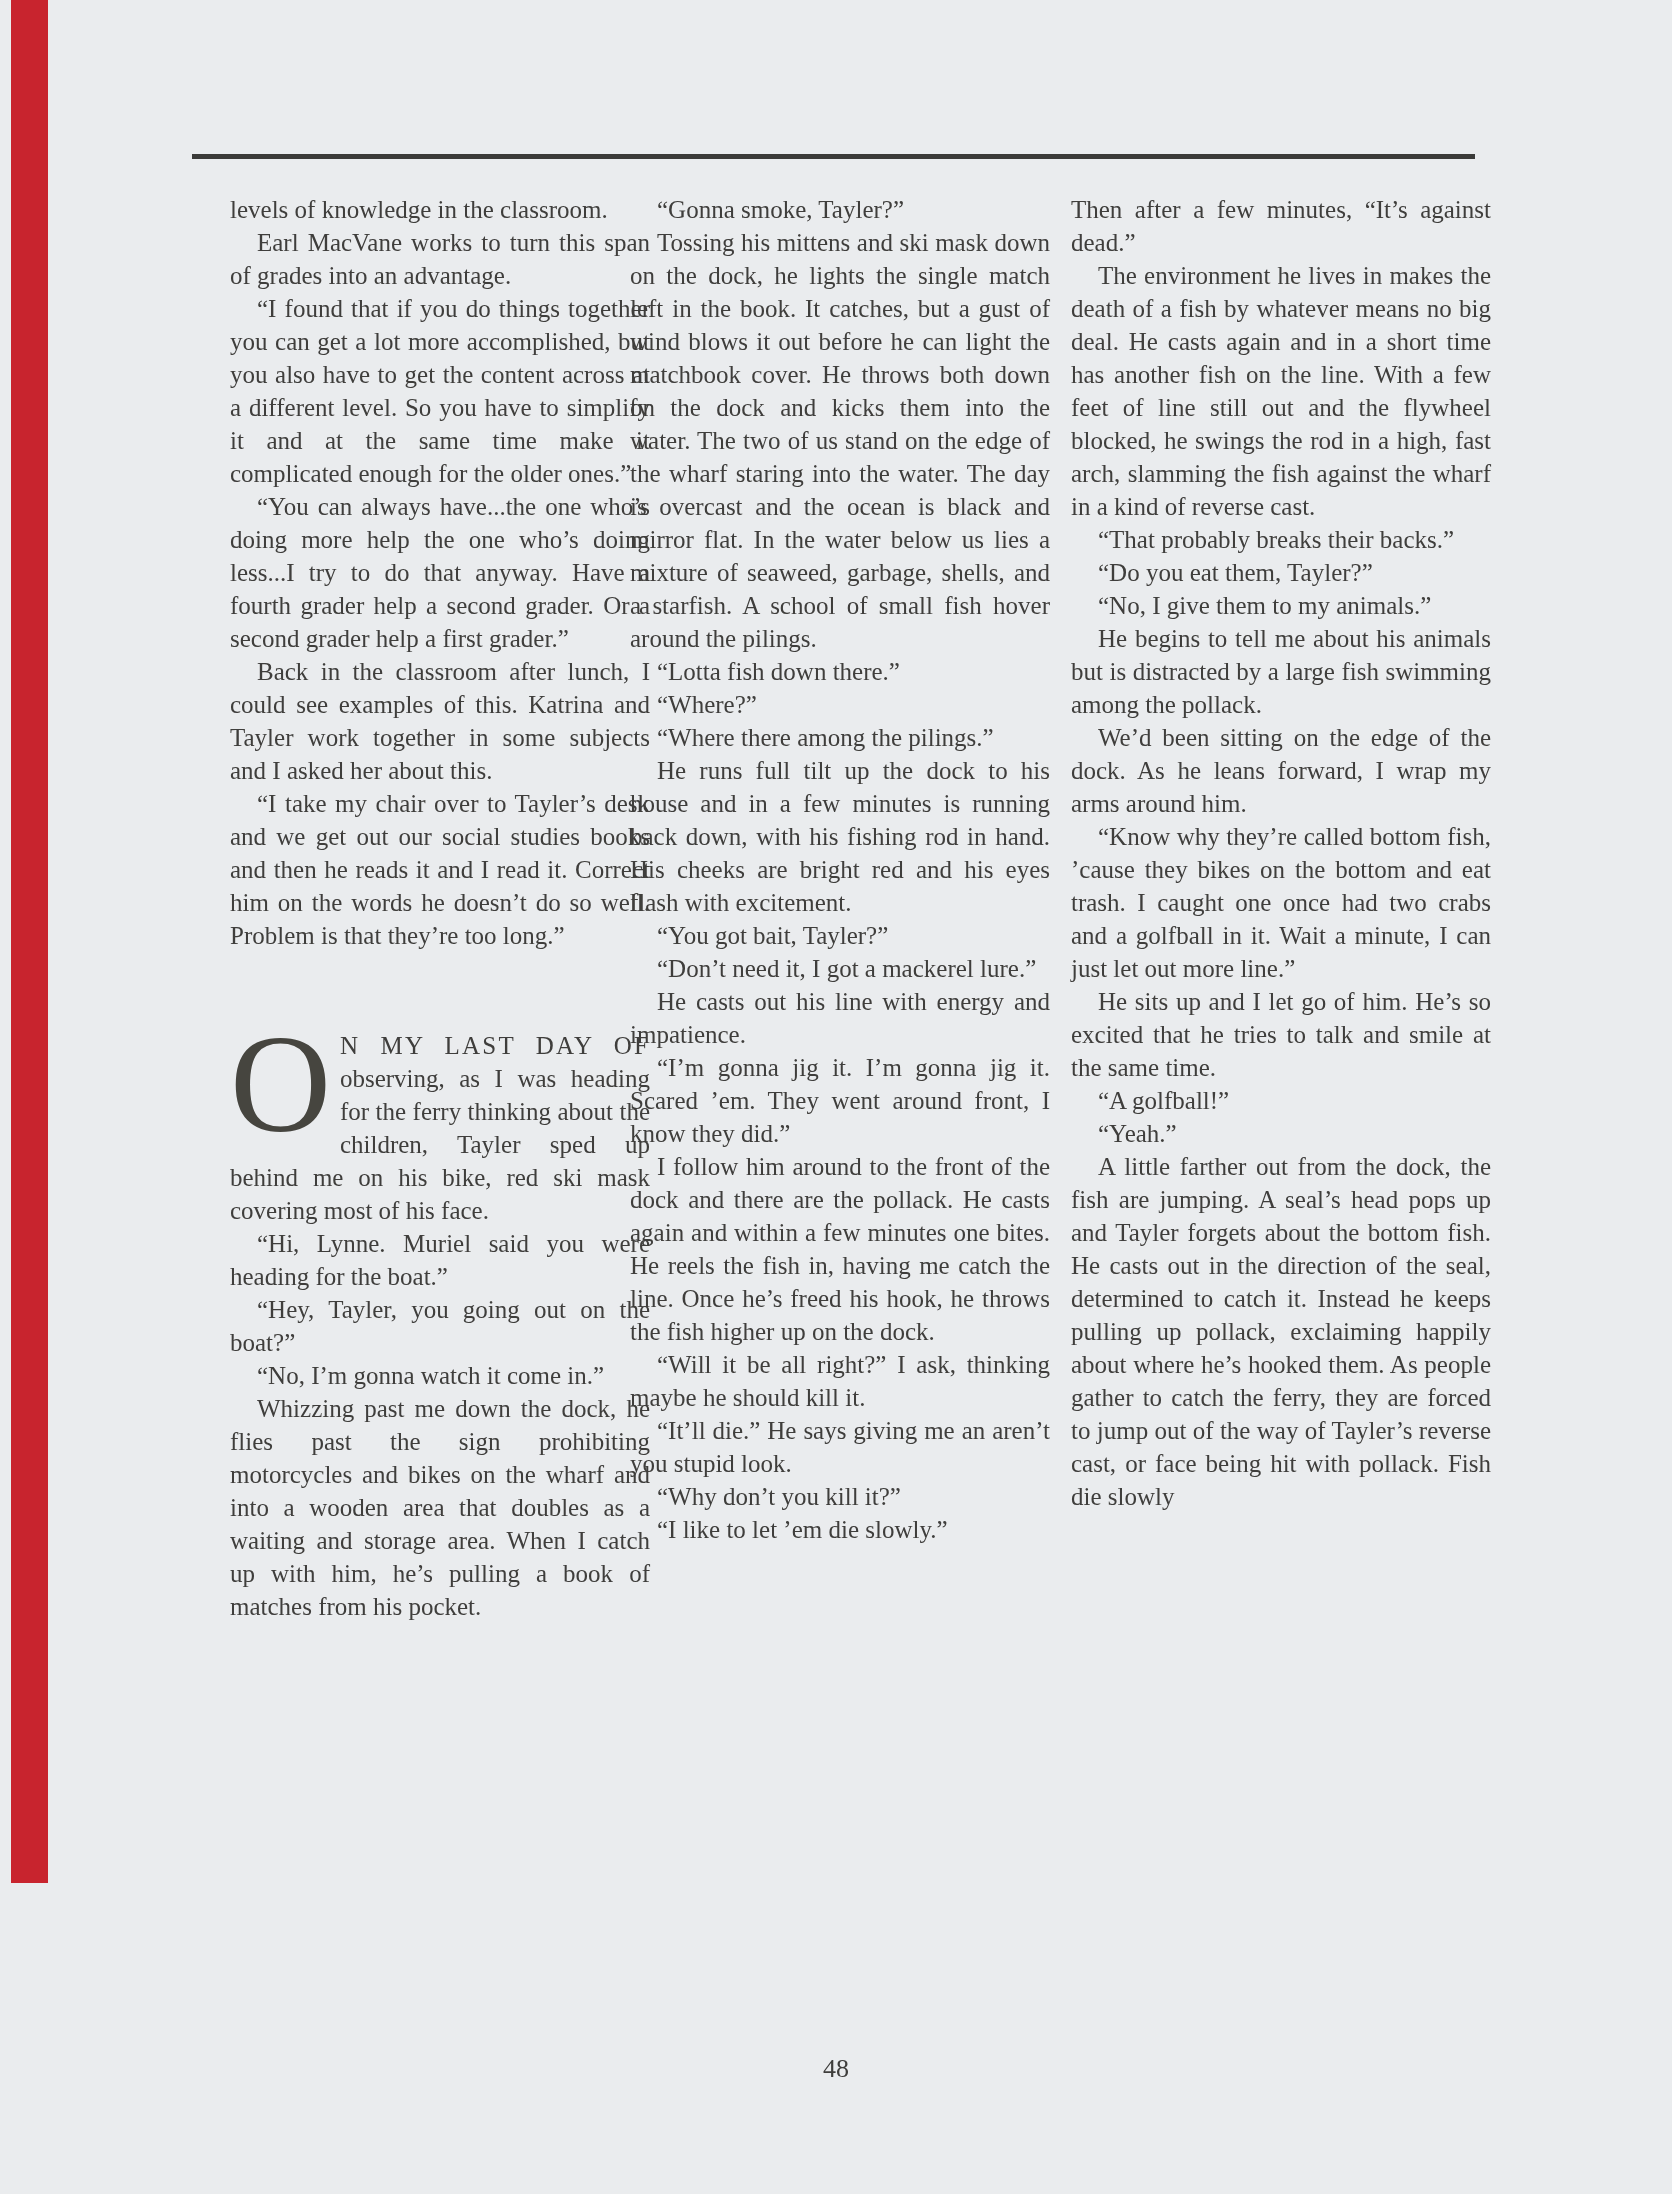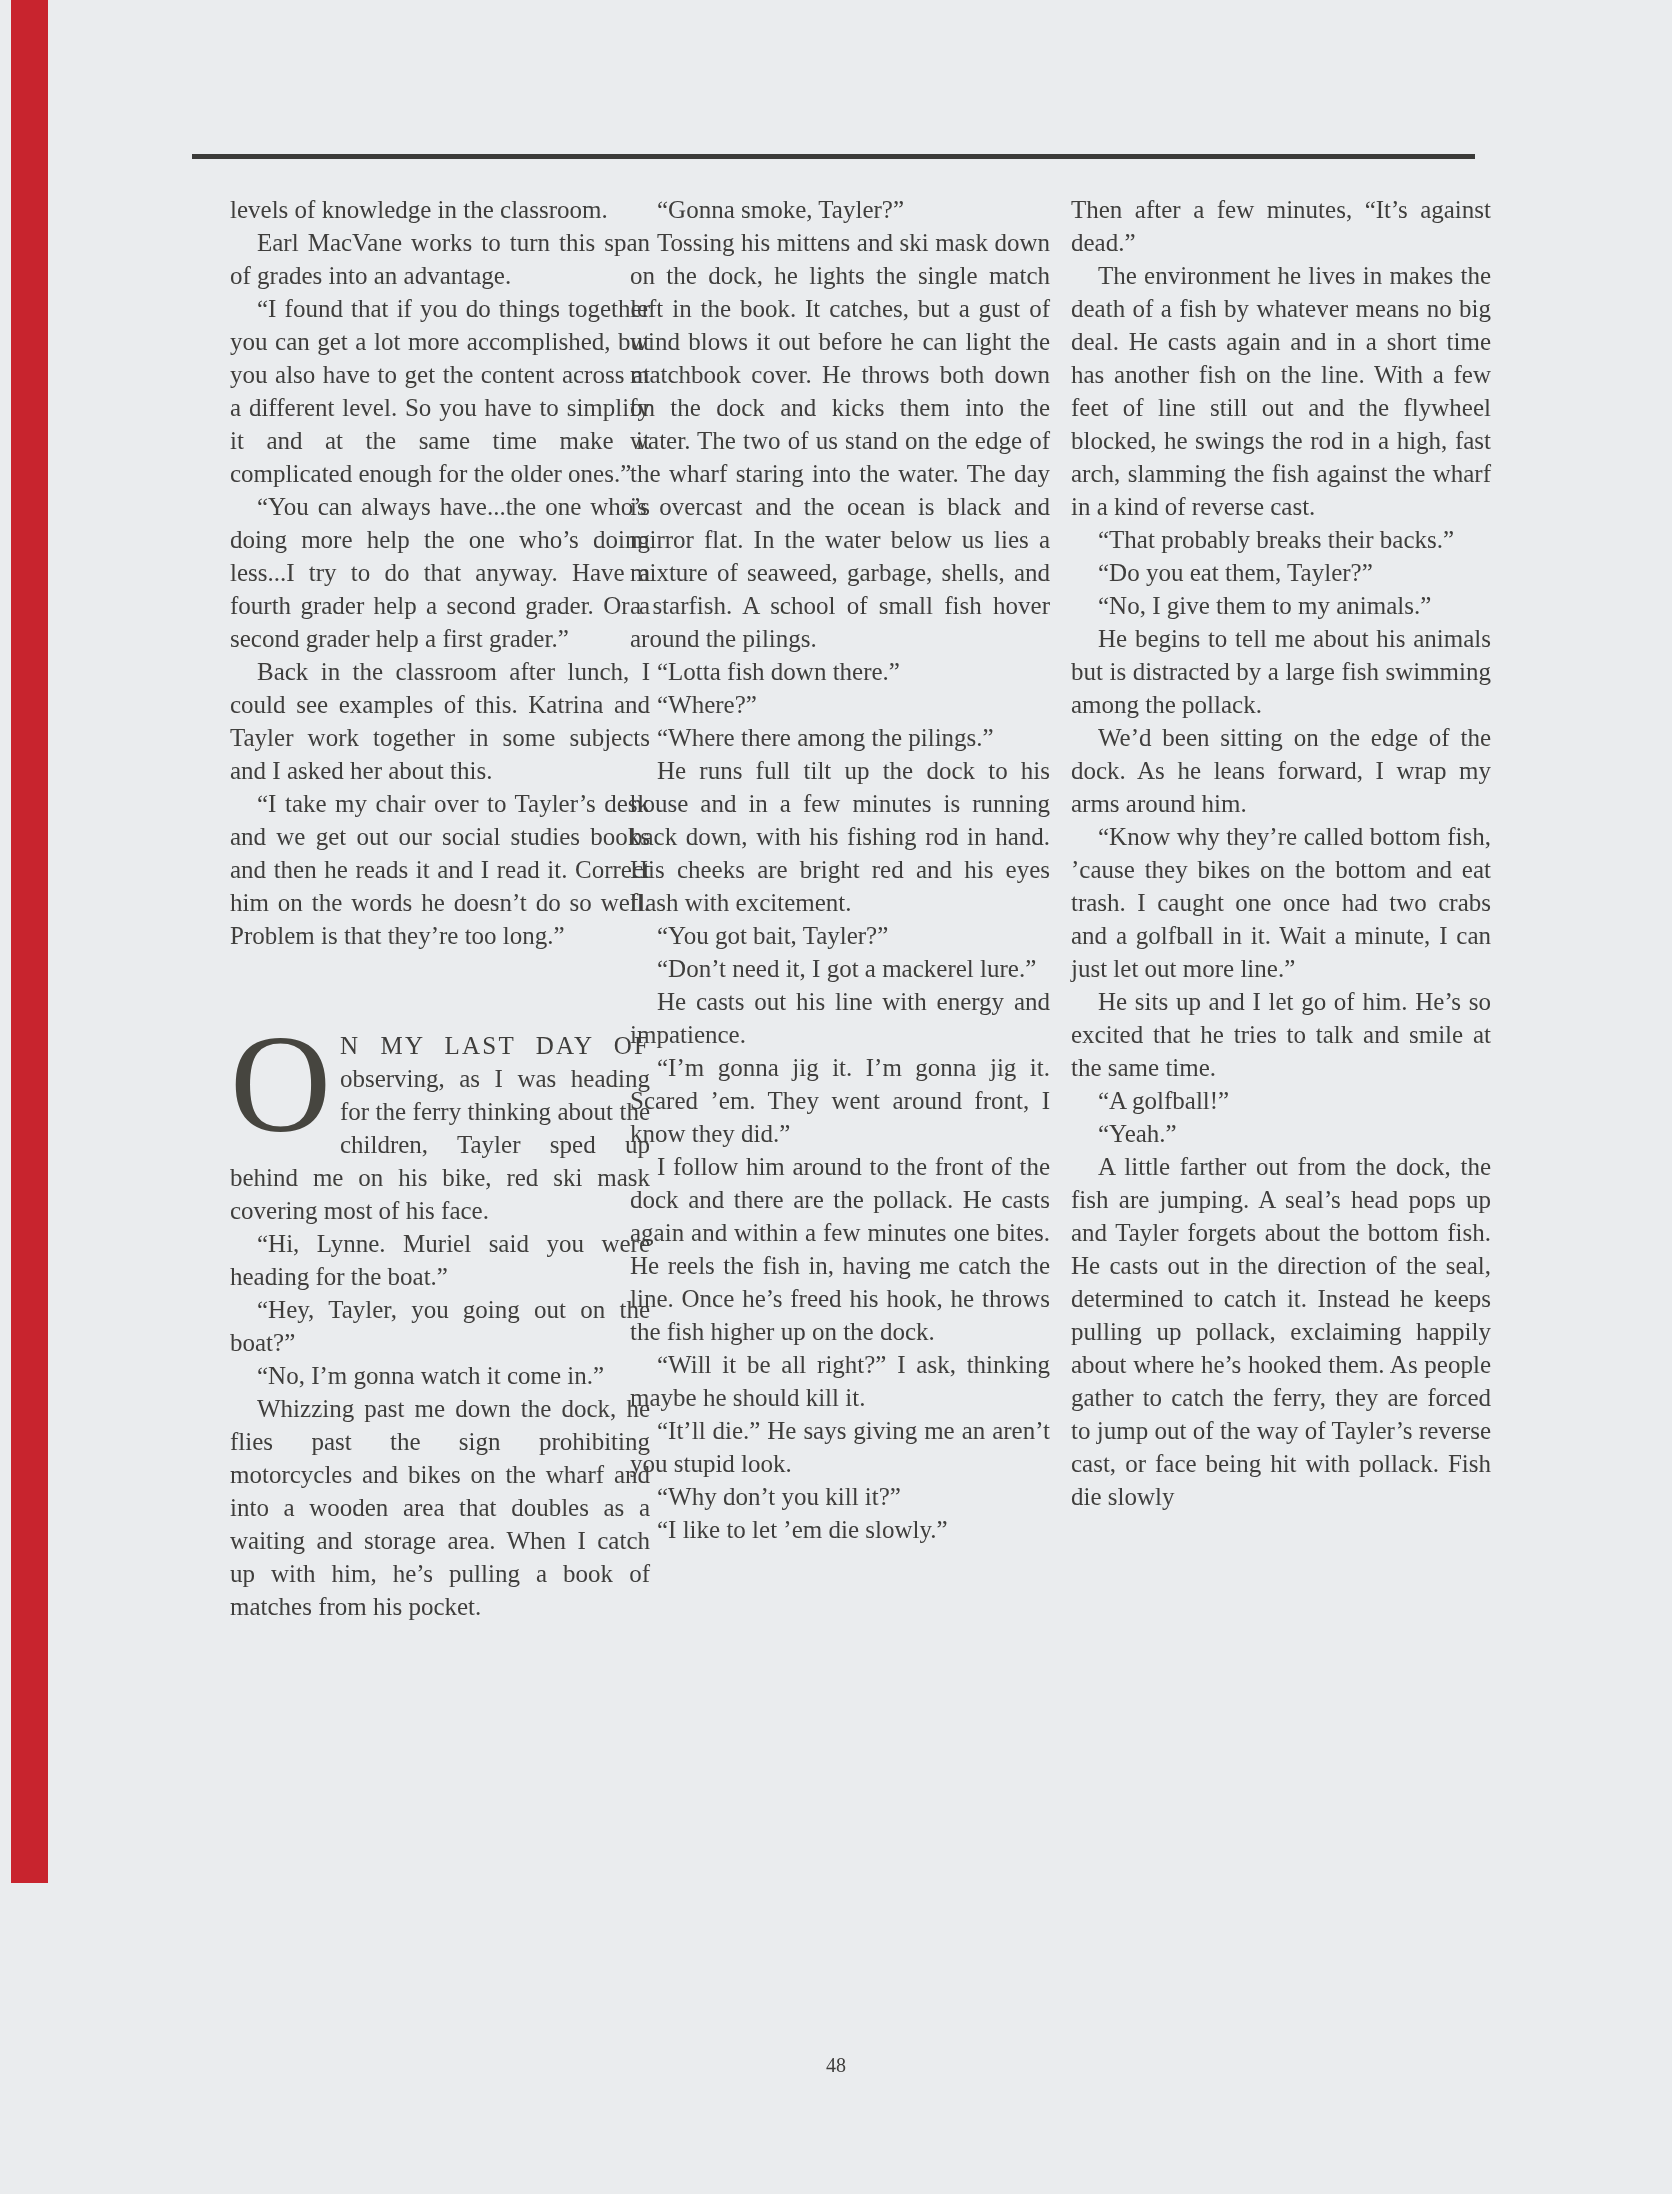--- a/index.html
+++ b/index.html
@@ -39,21 +39,21 @@
     float:left;
     font-size:140px;
     line-height:97px;
     height:97px;
     padding:6.1px 8.8px 0 0;
     color:#46453f;
   }
   .lead-caps{letter-spacing:2.2px;}
   .page-number{
     position:absolute;left:0;top:2054px;width:1672px;
-    text-align:center;font-size:20px;color:var(--ink);
+    text-align:center;font-size:26px;color:var(--ink);
   }
 </style>
 </head>
 <body>
 
 <div class="page">
   <div class="red-band"></div>
   <div class="top-rule"></div>
   <div class="column col-0">
       <p>levels of knowledge in the classroom.</p>

